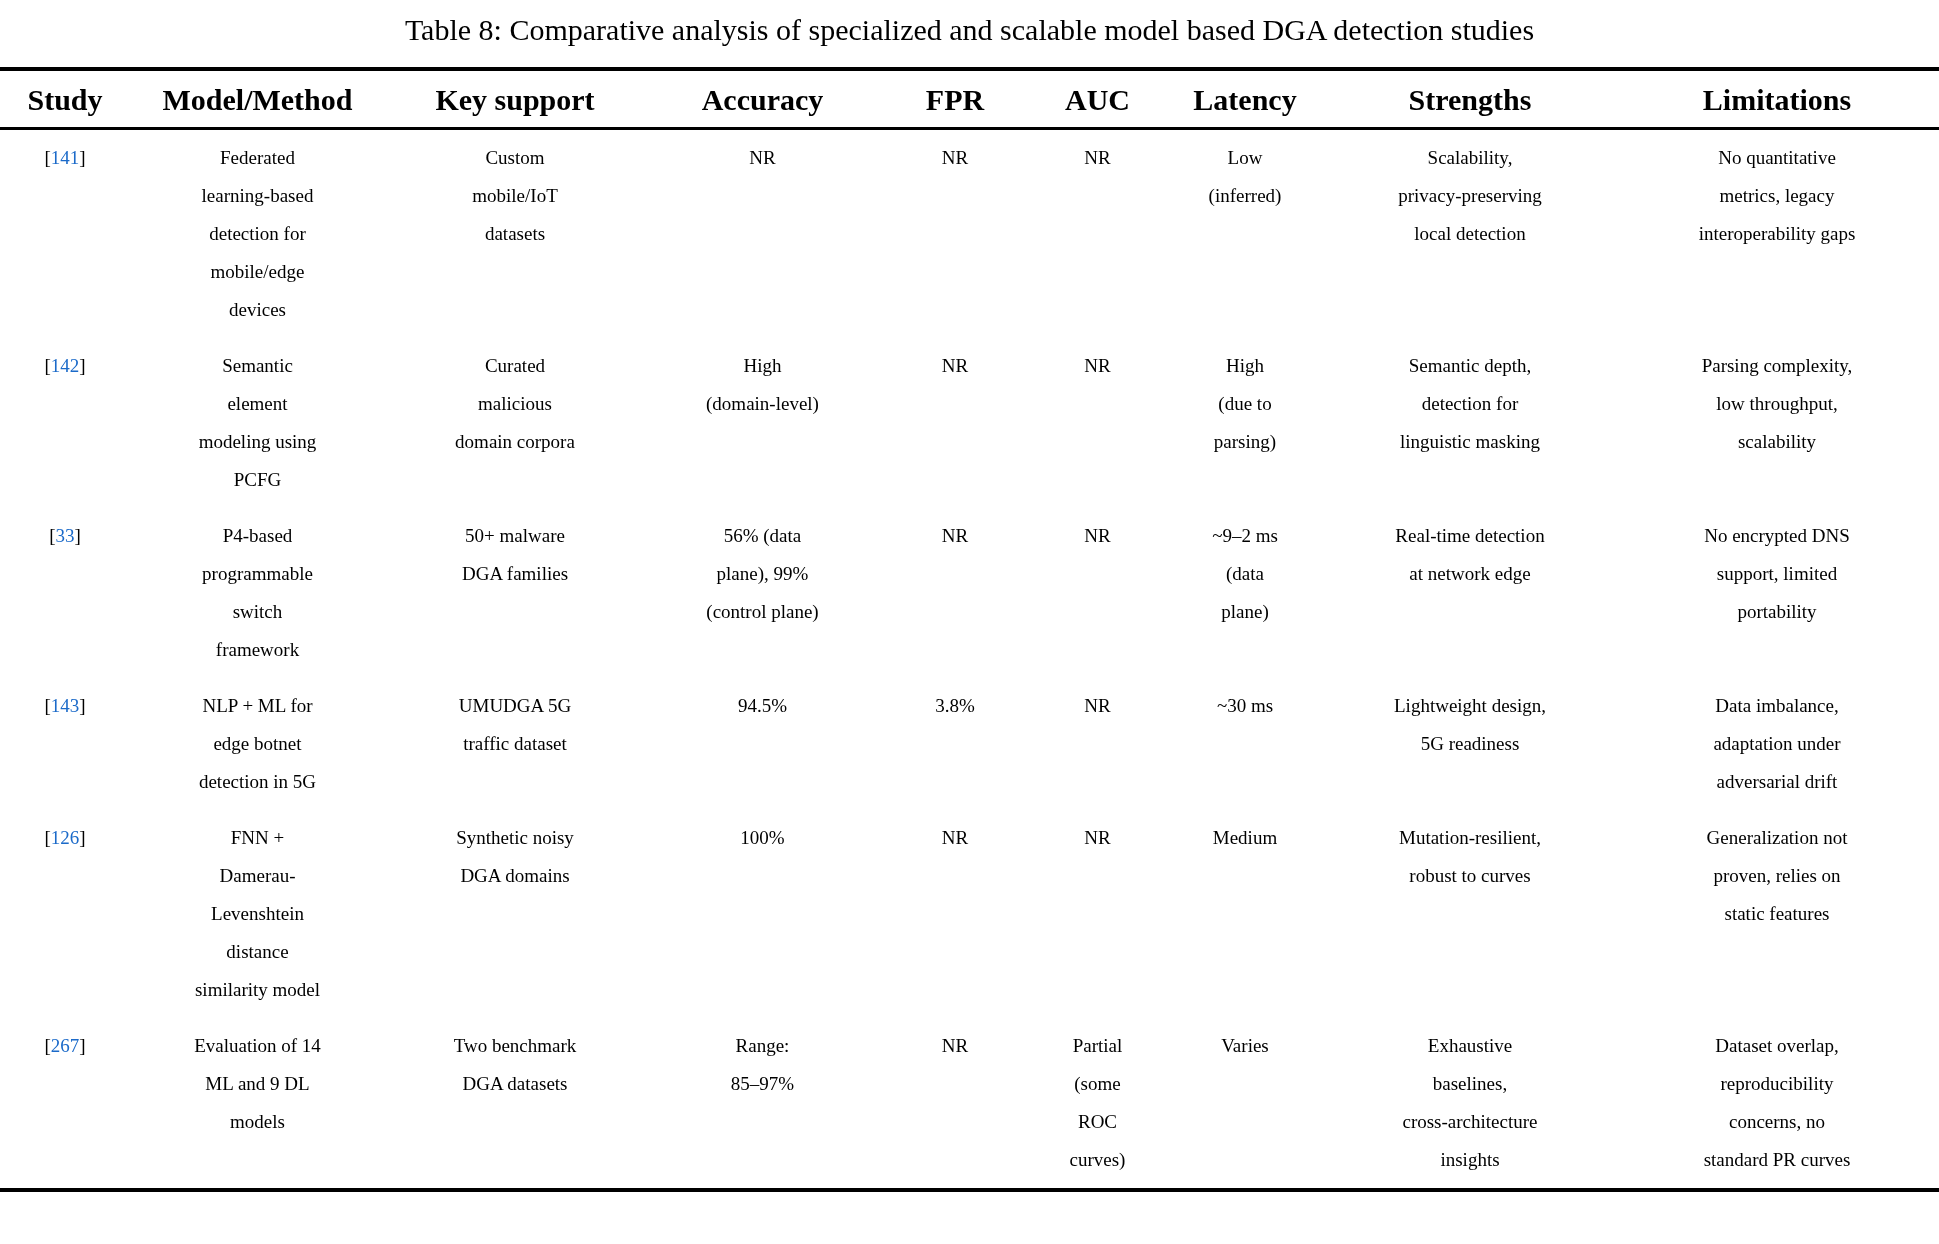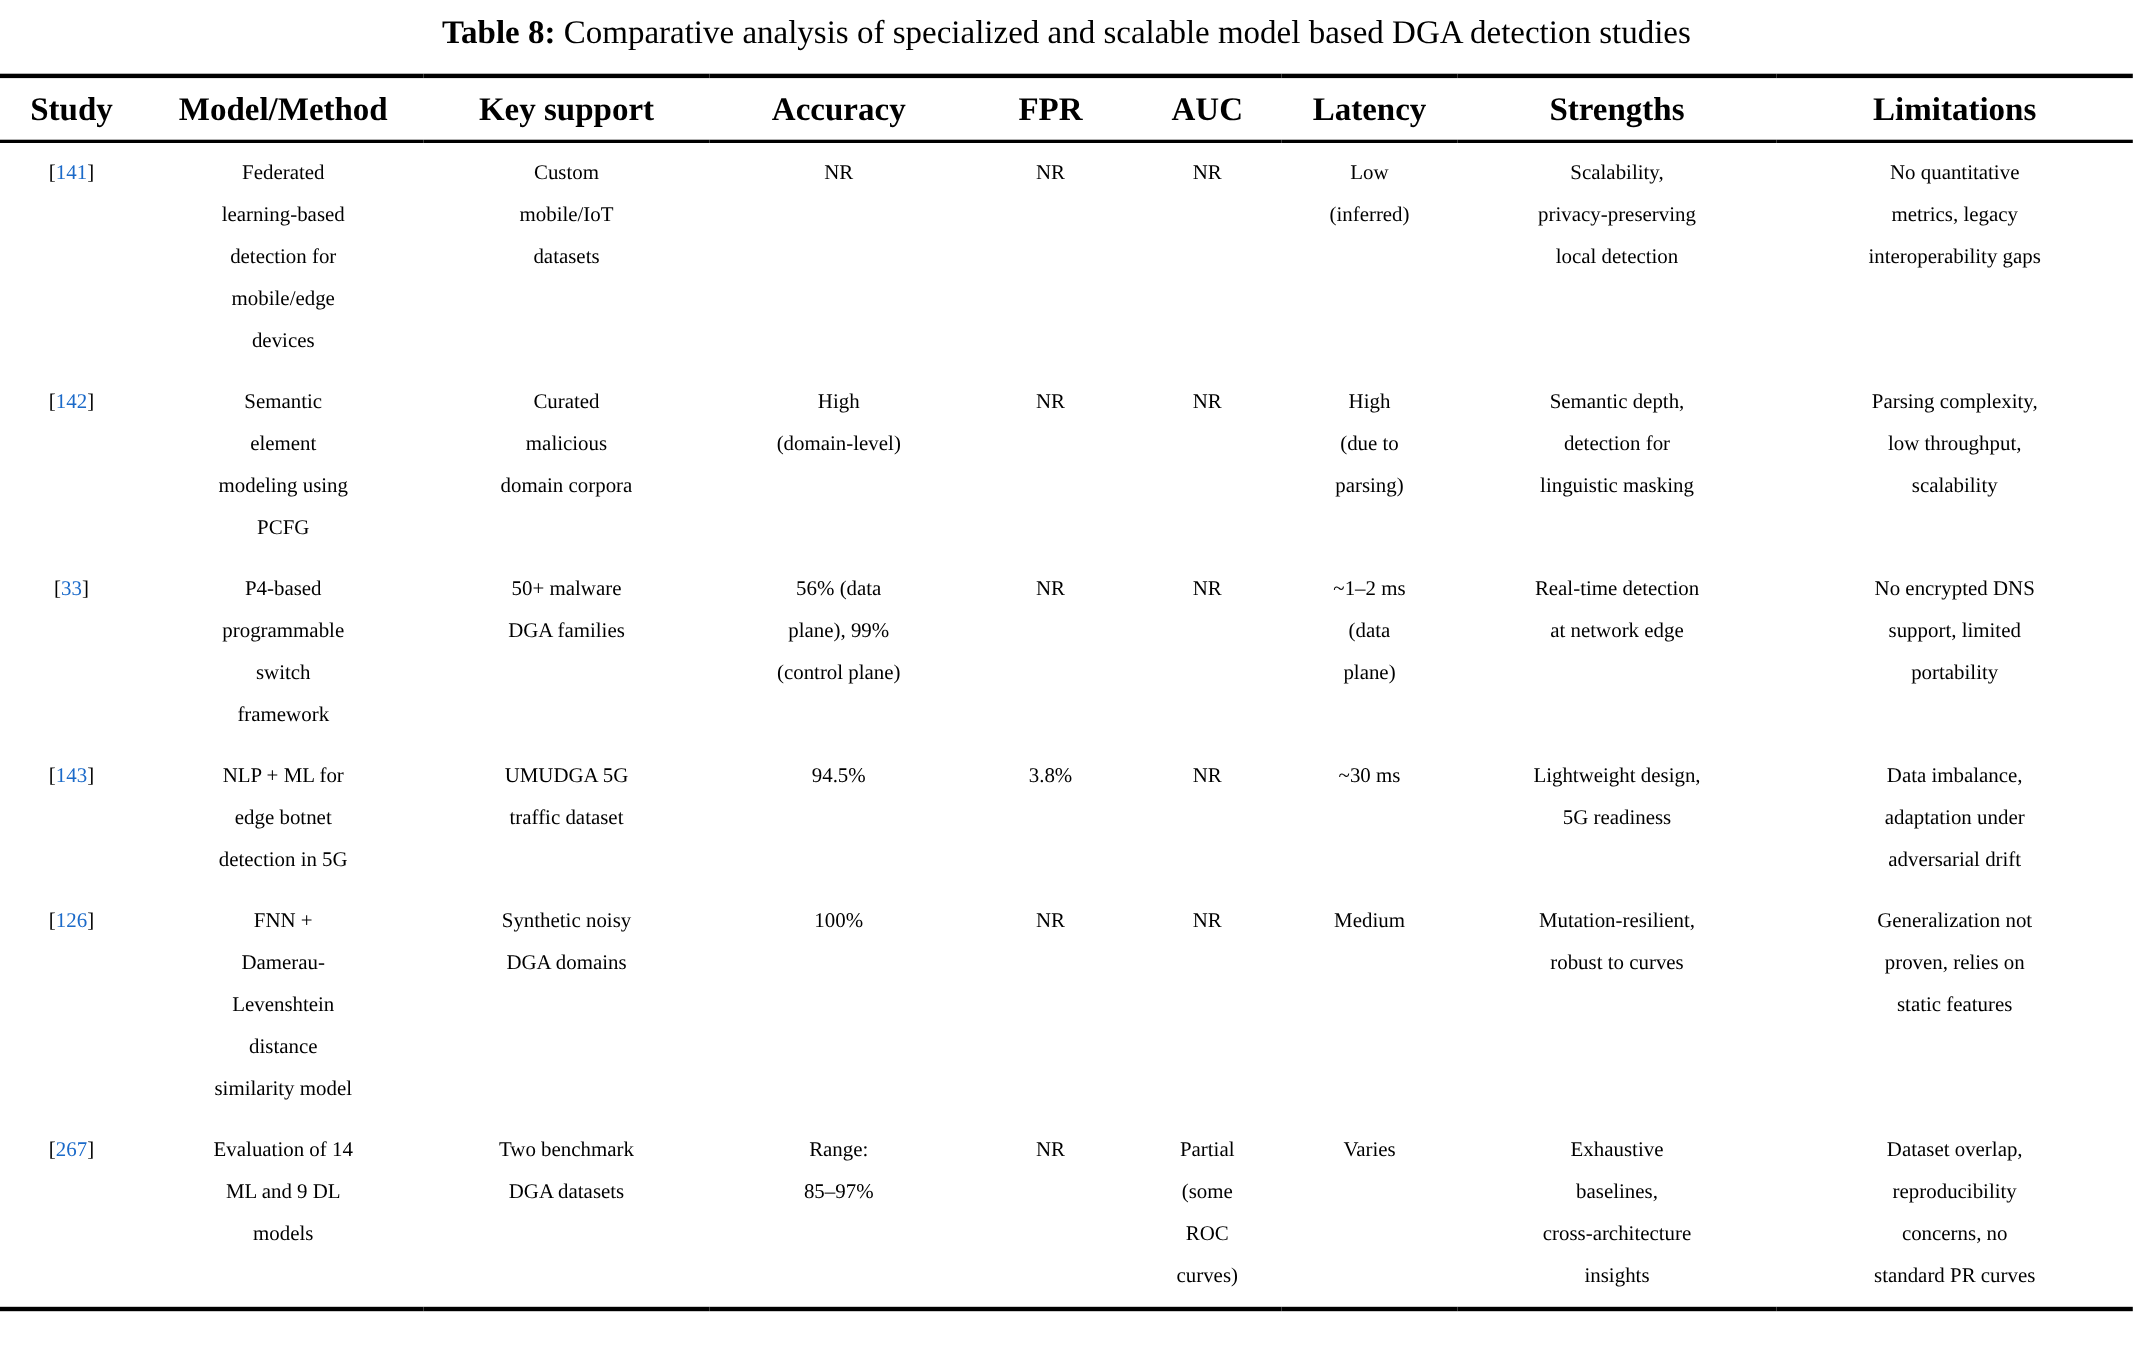--- a/index.html
+++ b/index.html
@@ -13,21 +13,21 @@
     font-family: "Liberation Serif", "DejaVu Serif", serif;
   }
   .page { width: 100%; padding: 6px 0 0 0; }
   .caption {
     text-align: center;
     font-size: 30px;
     line-height: 1.3;
     padding: 4px 10px 10px 10px;
     white-space: nowrap;
   }
-  .caption .cap-label { font-weight: bold; }
+  .caption .cap-label { font-weight: normal; }
   table.paper-table {
     width: 100%;
     border-collapse: collapse;
     table-layout: fixed;
     border-top: 4px solid var(--rule-color);
     border-bottom: 4px solid var(--rule-color);
     margin-top: 8px;
   }
   thead th {
     font-weight: bold;
@@ -140,21 +140,21 @@
 programmable
 switch
 framework</td>
           <td>50+ malware
 DGA families</td>
           <td>56% (data
 plane), 99%
 (control plane)</td>
           <td>NR</td>
           <td>NR</td>
-          <td>~1–2 ms
+          <td>~9–2 ms
 (data
 plane)</td>
           <td>Real-time detection
 at network edge</td>
           <td>No encrypted DNS
 support, limited
 portability</td>
         </tr>
         <tr>
           <td class="cite-cell"><span>[</span><a class="cite-link">143</a><span>]</span></td>

